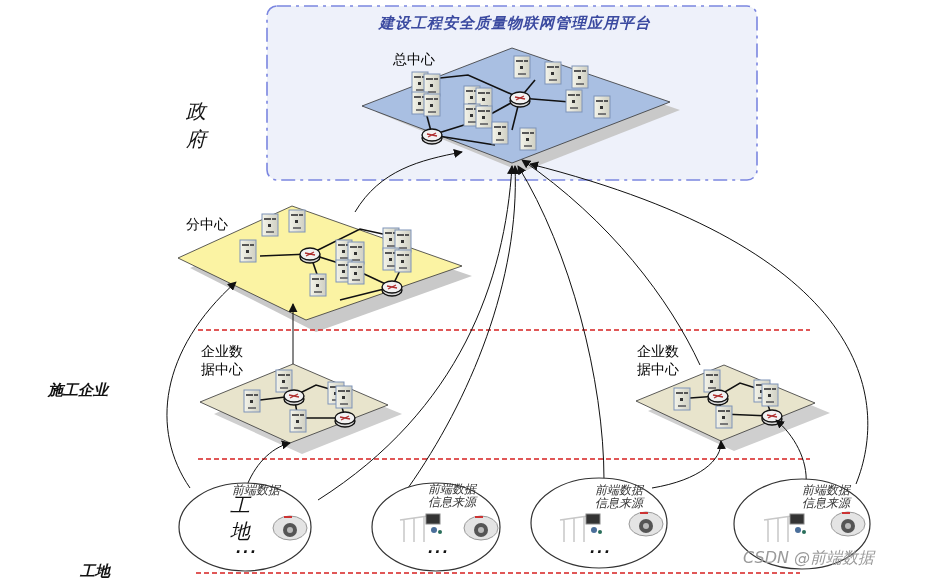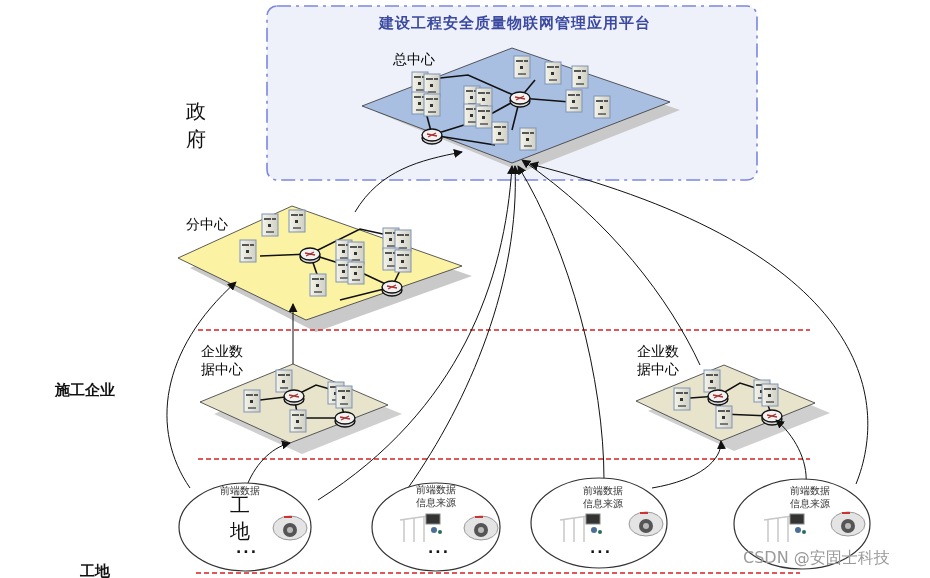--- a/index.html
+++ b/index.html
@@ -1,25 +1,25 @@
 <!DOCTYPE html>
 <html><head>
 <meta charset="utf-8">
 <style>
   html, body { margin:0; padding:0; background:#ffffff; }
   body { width:930px; height:578px; position:relative; overflow:hidden;
          font-family:"DejaVu Sans", sans-serif; color:#111; }
   #stage { position:absolute; left:0; top:0; width:930px; height:578px; }
-  .lbl { position:absolute; white-space:nowrap; }
+  .lbl { position:absolute; white-space:nowrap;font-style:italic; }
   .platform-title { left:278px; top:14px; width:474px; text-align:center;
                     font-size:15px; color:#3b4aa0; letter-spacing:1px; font-weight:bold; }
   .hub-title { font-size:14px; color:#111; }
   .tier { font-size:15px; color:#111; font-weight:bold; }
   .gov { font-size:20px; font-family:"DejaVu Serif", serif; line-height:26px; width:24px; text-align:center; }
-  .src { font-size:10px; text-align:center; line-height:13px; color:#333; font-family:"DejaVu Serif", serif; }
+  .src { font-size:12px; text-align:right; line-height:13px; color:#333; font-family:"DejaVu Serif", serif; }
   .dots { font-size:14px; font-weight:bold; letter-spacing:2px; }
   .site-big { font-size:20px; font-family:"DejaVu Serif", serif; line-height:26px; width:24px; text-align:center; }
   .watermark { font-size:16px; color:#9a9a9a; }
 </style>
 </head>
 <body>
 
 <svg id="stage" viewBox="0 0 930 578" xmlns="http://www.w3.org/2000/svg">
   <defs>
     <marker id="arrowhead" viewBox="0 0 10 10" refX="9" refY="5" markerWidth="9" markerHeight="9" orient="auto-start-reverse">
@@ -218,32 +218,32 @@
       <circle cx="0" cy="2" r="3" fill="#bbb"></circle>
       <rect x="-6" y="-12" width="8" height="2" fill="#c33"></rect>
     </g>
   </g>
 </svg>
 
 <div class="lbl platform-title">建设工程安全质量物联网管理应用平台</div>
 
 <div class="lbl gov" style="left:184px; top:98px;">政</div>
 <div class="lbl gov" style="left:184px; top:126px;">府</div>
-<div class="lbl tier" style="left:55px; top:381px;text-align:center;">施工企业</div>
+<div class="lbl tier" style="left:48px; top:381px;text-align:center;">施工企业</div>
 <div class="lbl tier" style="left:80px; top:515px;margin-top:47px;">工地</div>
 
 <div class="lbl src" style="left:200px; top:484px; width:80px;">前端数据</div>
 <div class="lbl site-big" style="left:228px; top:492px;">工</div>
 <div class="lbl site-big" style="left:228px; top:518px;">地</div>
 <div class="lbl dots" style="left:236px; top:540px;">...</div>
 
 <div class="lbl src" style="left:396px; top:483px; width:80px;">前端数据</div>
 <div class="lbl src" style="left:396px; top:496px; width:80px;">信息来源</div>
 <div class="lbl dots" style="left:428px; top:540px;">...</div>
 
 <div class="lbl src" style="left:563px; top:484px; width:80px;">前端数据</div>
 <div class="lbl src" style="left:563px; top:497px; width:80px;">信息来源</div>
 <div class="lbl dots" style="left:590px; top:540px;">...</div>
 
 <div class="lbl src" style="left:770px; top:484px; width:80px;">前端数据</div>
 <div class="lbl src" style="left:770px; top:497px; width:80px;">信息来源</div>
 
-<div class="lbl watermark" style="left:743px; top:548px;">CSDN @安固士科技</div>
+<div class="lbl watermark" style="left:743px; top:548px;">CSDN @前端数据</div>
 
 </body></html>

